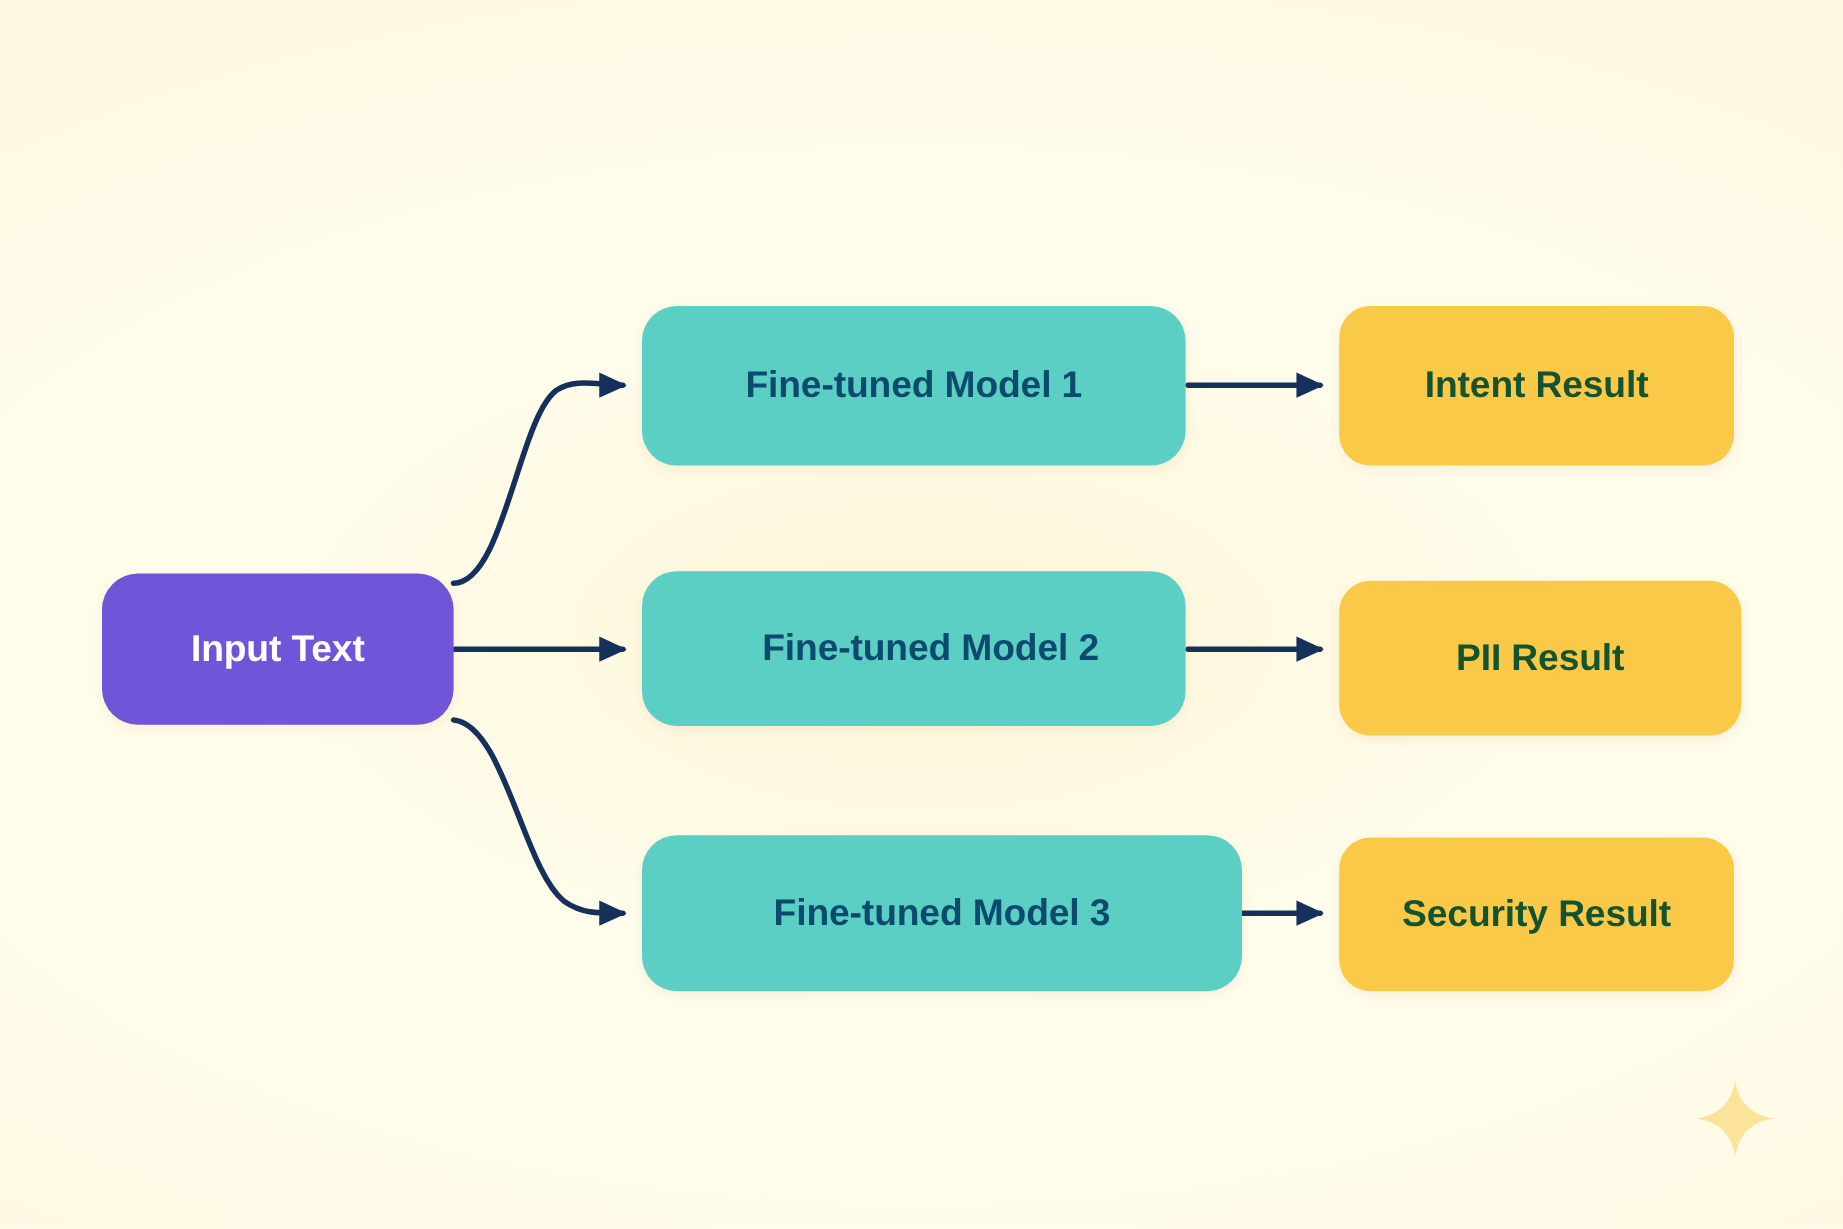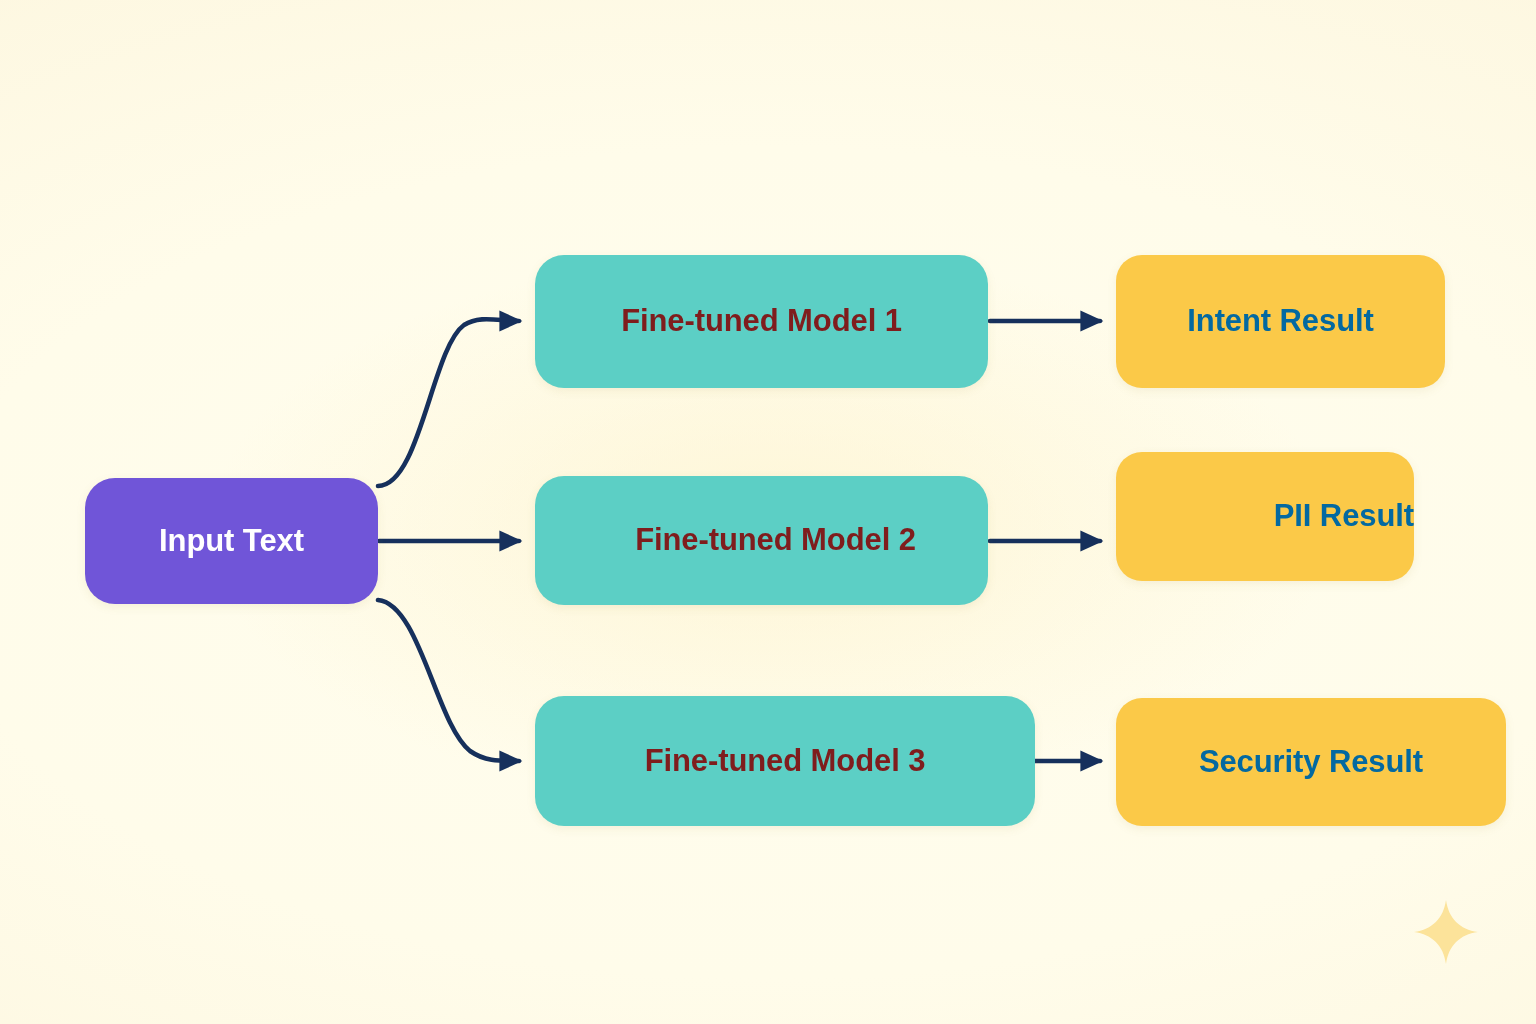--- a/index.html
+++ b/index.html
@@ -46,27 +46,27 @@
     box-shadow: 0 3px 10px rgba(160,140,60,0.10);
   }
   .node-input {
     background: #7055d8;
     color: #ffffff;
     border-radius: 30px;
     font-size: 31px;
   }
   .node-model {
     background: #5ccfc5;
-    color: #7f1d1d;
+    color: #0c4a6e;
     border-radius: 29px;
     font-size: 31px;
   }
   .node-result {
     background: #fbc948;
-    color: #0369a1;
+    color: #14532d;
     border-radius: 26px;
     font-size: 31px;
   }
   .sparkle {
     position: absolute;
     pointer-events: none;
   }
 </style>
 </head>
 <body>
@@ -108,25 +108,25 @@
   </div>
 
   <div class="node node-model" style="left:535px; top:696px; width:500px; height:130px;">
     <span>Fine-tuned Model 3</span>
   </div>
 
   <div class="node node-result" style="left:1116px; top:255px; width:329px; height:133px;">
     <span>Intent Result</span>
   </div>
 
-  <div class="node node-result" style="left:1116px; top:452px; width:298px; height:129px;justify-content:flex-end;">
+  <div class="node node-result" style="left:1116px; top:484px; width:335px; height:129px;">
     <span>PII Result</span>
   </div>
 
-  <div class="node node-result" style="left:1116px; top:698px; width:390px; height:128px;">
+  <div class="node node-result" style="left:1116px; top:698px; width:329px; height:128px;">
     <span>Security Result</span>
   </div>
 
   <svg class="sparkle" style="left:1412px; top:898px;" width="68" height="68" viewBox="0 0 68 68" xmlns="http://www.w3.org/2000/svg">
     <path d="M34 2 C36.6 20.4 47.6 31.4 66 34 C47.6 36.6 36.6 47.6 34 66
              C31.4 47.6 20.4 36.6 2 34 C20.4 31.4 31.4 20.4 34 2 Z" fill="#fce39a"></path>
   </svg>
 
 </div>
 

